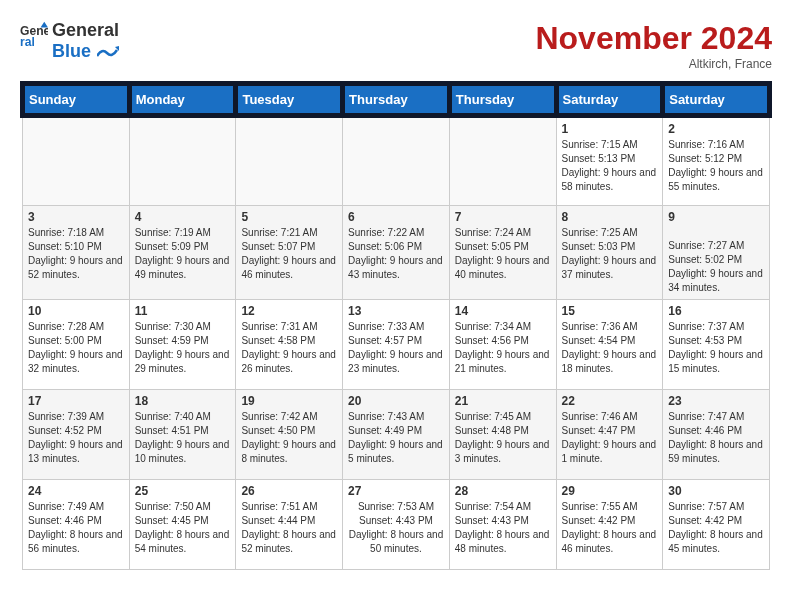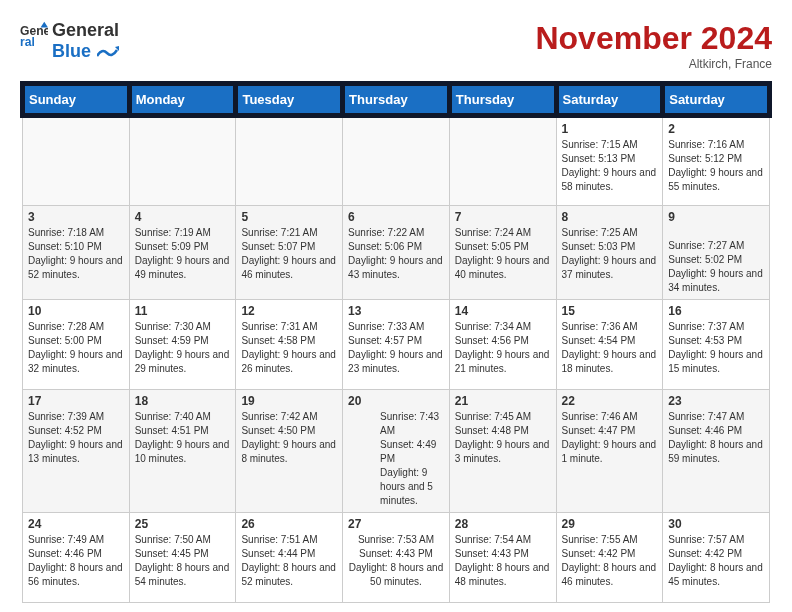--- a/index.html
+++ b/index.html
@@ -245,21 +245,21 @@
 Daylight: 9 hours and 10 minutes.</div>
         </td>
         <td>
           <span class="day-num">19</span>
           <div class="day-info" style="white-space: pre-line;">Sunrise: 7:42 AM
 Sunset: 4:50 PM
 Daylight: 9 hours and 8 minutes.</div>
         </td>
         <td>
           <span class="day-num">20</span>
-          <div class="day-info" style="white-space: pre-line; margin-left: 32px;">Sunrise: 7:43 AM
+          <div class="day-info" style="white-space: pre-line;">Sunrise: 7:43 AM
 Sunset: 4:49 PM
 Daylight: 9 hours and 5 minutes.</div>
         </td>
         <td>
           <span class="day-num">21</span>
           <div class="day-info" style="white-space: pre-line;">Sunrise: 7:45 AM
 Sunset: 4:48 PM
 Daylight: 9 hours and 3 minutes.</div>
         </td>
         <td>

